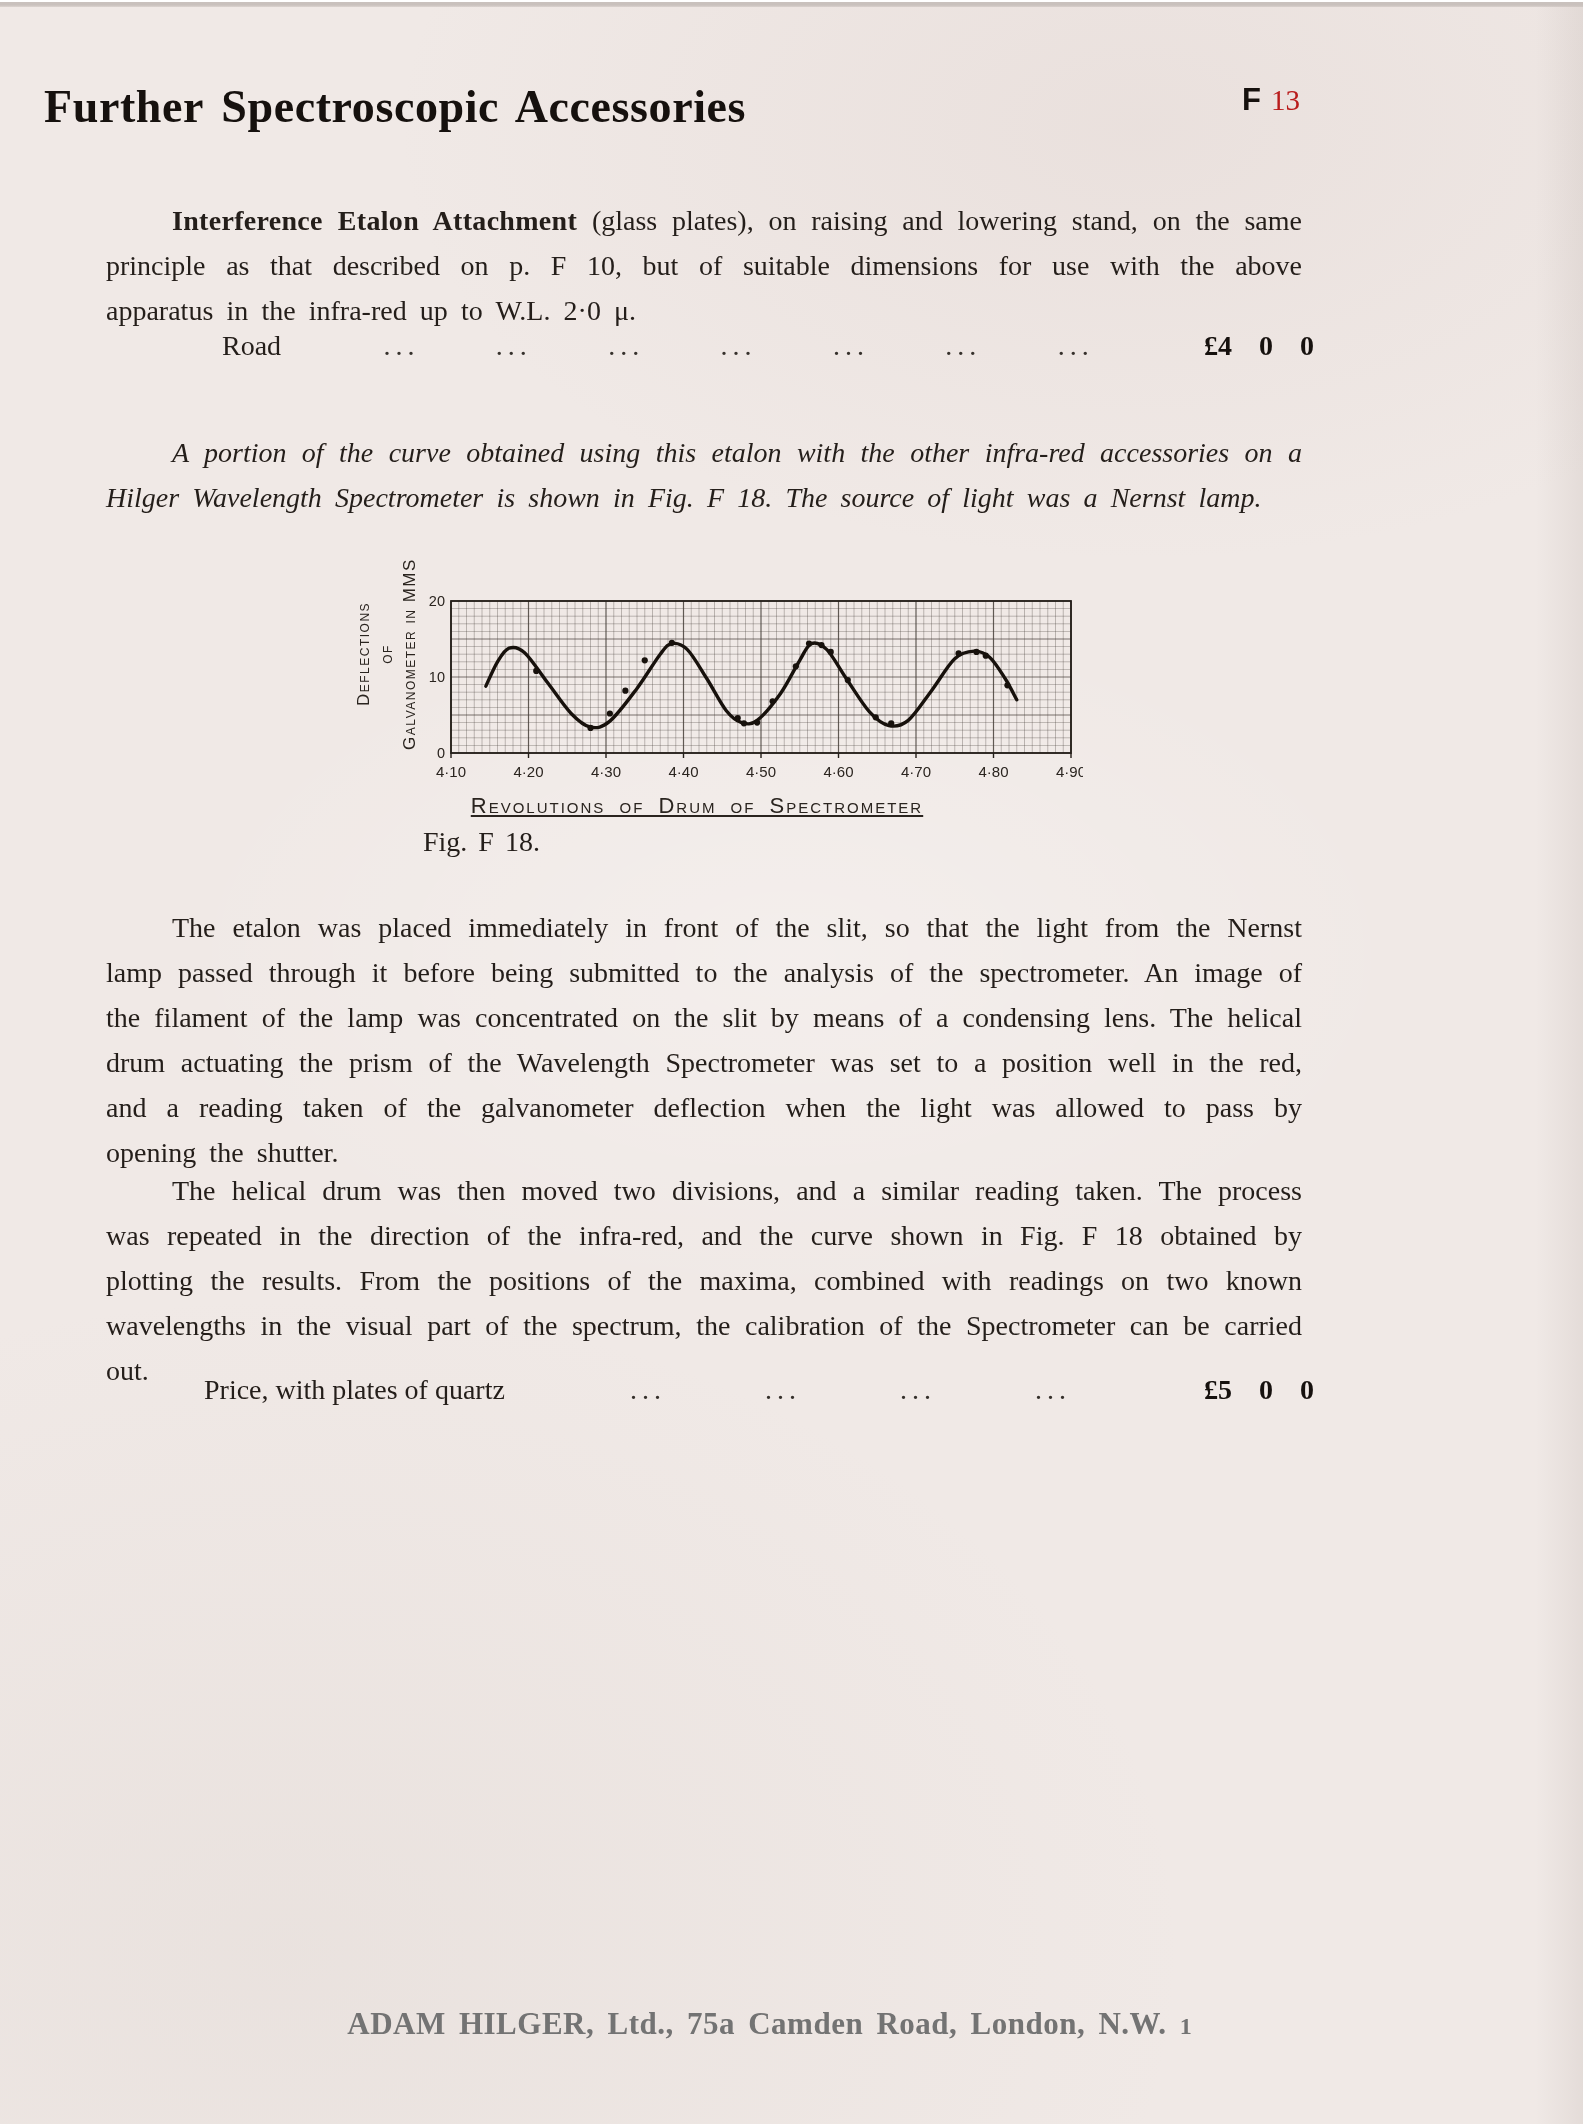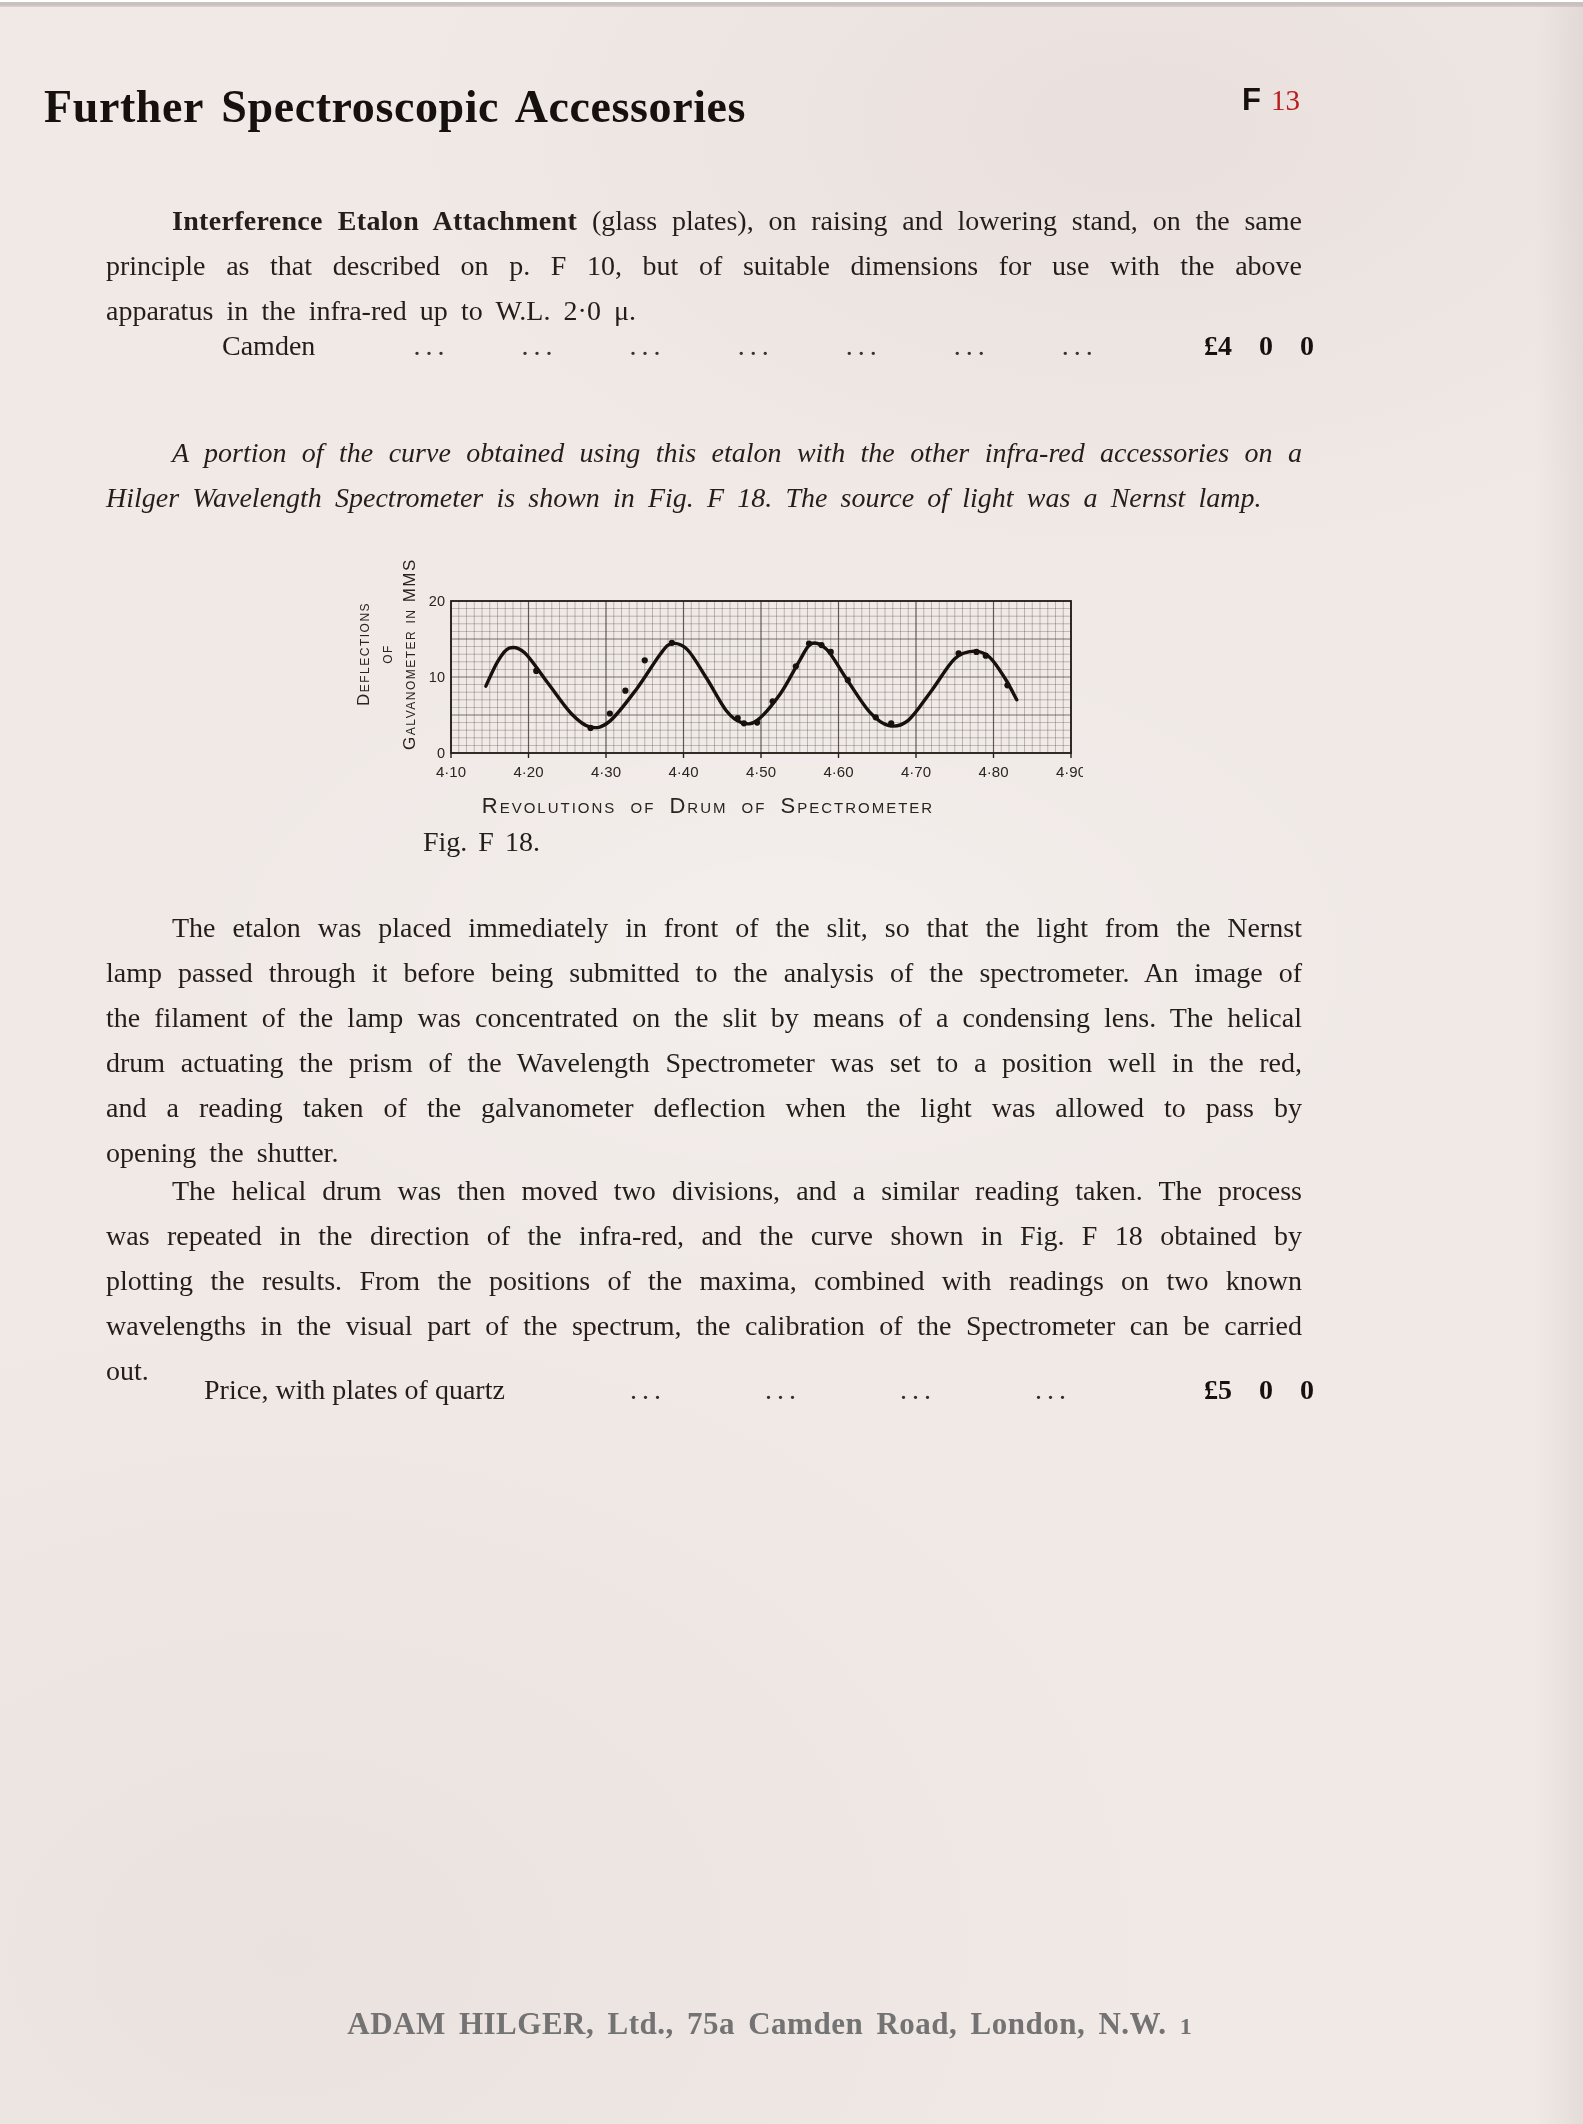--- a/index.html
+++ b/index.html
@@ -43,23 +43,23 @@
   .fig-ylabel{position:absolute;left:350px;top:543px;width:72px;height:222px;}
   .fig-ylabel .rot{
     position:absolute;left:50%;top:50%;width:300px;
     transform:translate(-50%,-50%) rotate(-90deg);
     text-align:center;font-family:"Liberation Sans", sans-serif;
     font-variant:small-caps;font-size:17px;line-height:23px;
     letter-spacing:1.5px;color:#2a241f;
   }
   .fig-chart{position:absolute;left:423px;top:596px;}
   .fig-xlabel{
-    position:absolute;left:428px;top:793px;width:560px;text-align:center;
+    position:absolute;left:417px;top:793px;width:560px;text-align:center;
     font-family:"Liberation Sans", sans-serif;font-variant:small-caps;
-    font-size:22px;letter-spacing:2px;color:#2a241f;word-spacing:6px;
+    font-size:22px;letter-spacing:2px;color:#2a241f;word-spacing:6px;text-decoration:underline;
   }
   .fig-caption{
     position:absolute;left:423px;top:826px;width:560px;text-align:left;
     font-size:28px;color:#241e1a;word-spacing:4px;
   }
   .footer-line{
     position:absolute;left:120px;top:2006px;width:1300px;text-align:center;
     font-size:31px;font-weight:700;letter-spacing:0.5px;word-spacing:5px;color:#737373;
   }
   .footer-line .numeral{font-size:24px;font-weight:700;letter-spacing:1px;}
@@ -72,21 +72,21 @@
 
 <div class="header-title">Further Spectroscopic Accessories</div>
 
 <div class="page-number">
   <span class="pn-f">F</span><span class="pn-num">13</span>
 </div>
 
 <p class="body-para" style="top:170px;"><span class="lead-bold">Interference Etalon Attachment</span><span> (glass plates), on raising and lowering stand, on the same principle as that described on p. F 10, but of suitable dimensions for use with the above apparatus in the infra-red up to W.L. 2·0 μ.</span></p>
 
 <div class="price-row first" style="top:330px;">
-  <span class="price-label">Camden</span>
+  <span class="price-label">Road</span>
   <span class="dot-leader">
       <span class="dot-group">...</span>
       <span class="dot-group">...</span>
       <span class="dot-group">...</span>
       <span class="dot-group">...</span>
       <span class="dot-group">...</span>
       <span class="dot-group">...</span>
       <span class="dot-group">...</span>
     </span>
   <span class="price-amount">£4 0 0</span>

